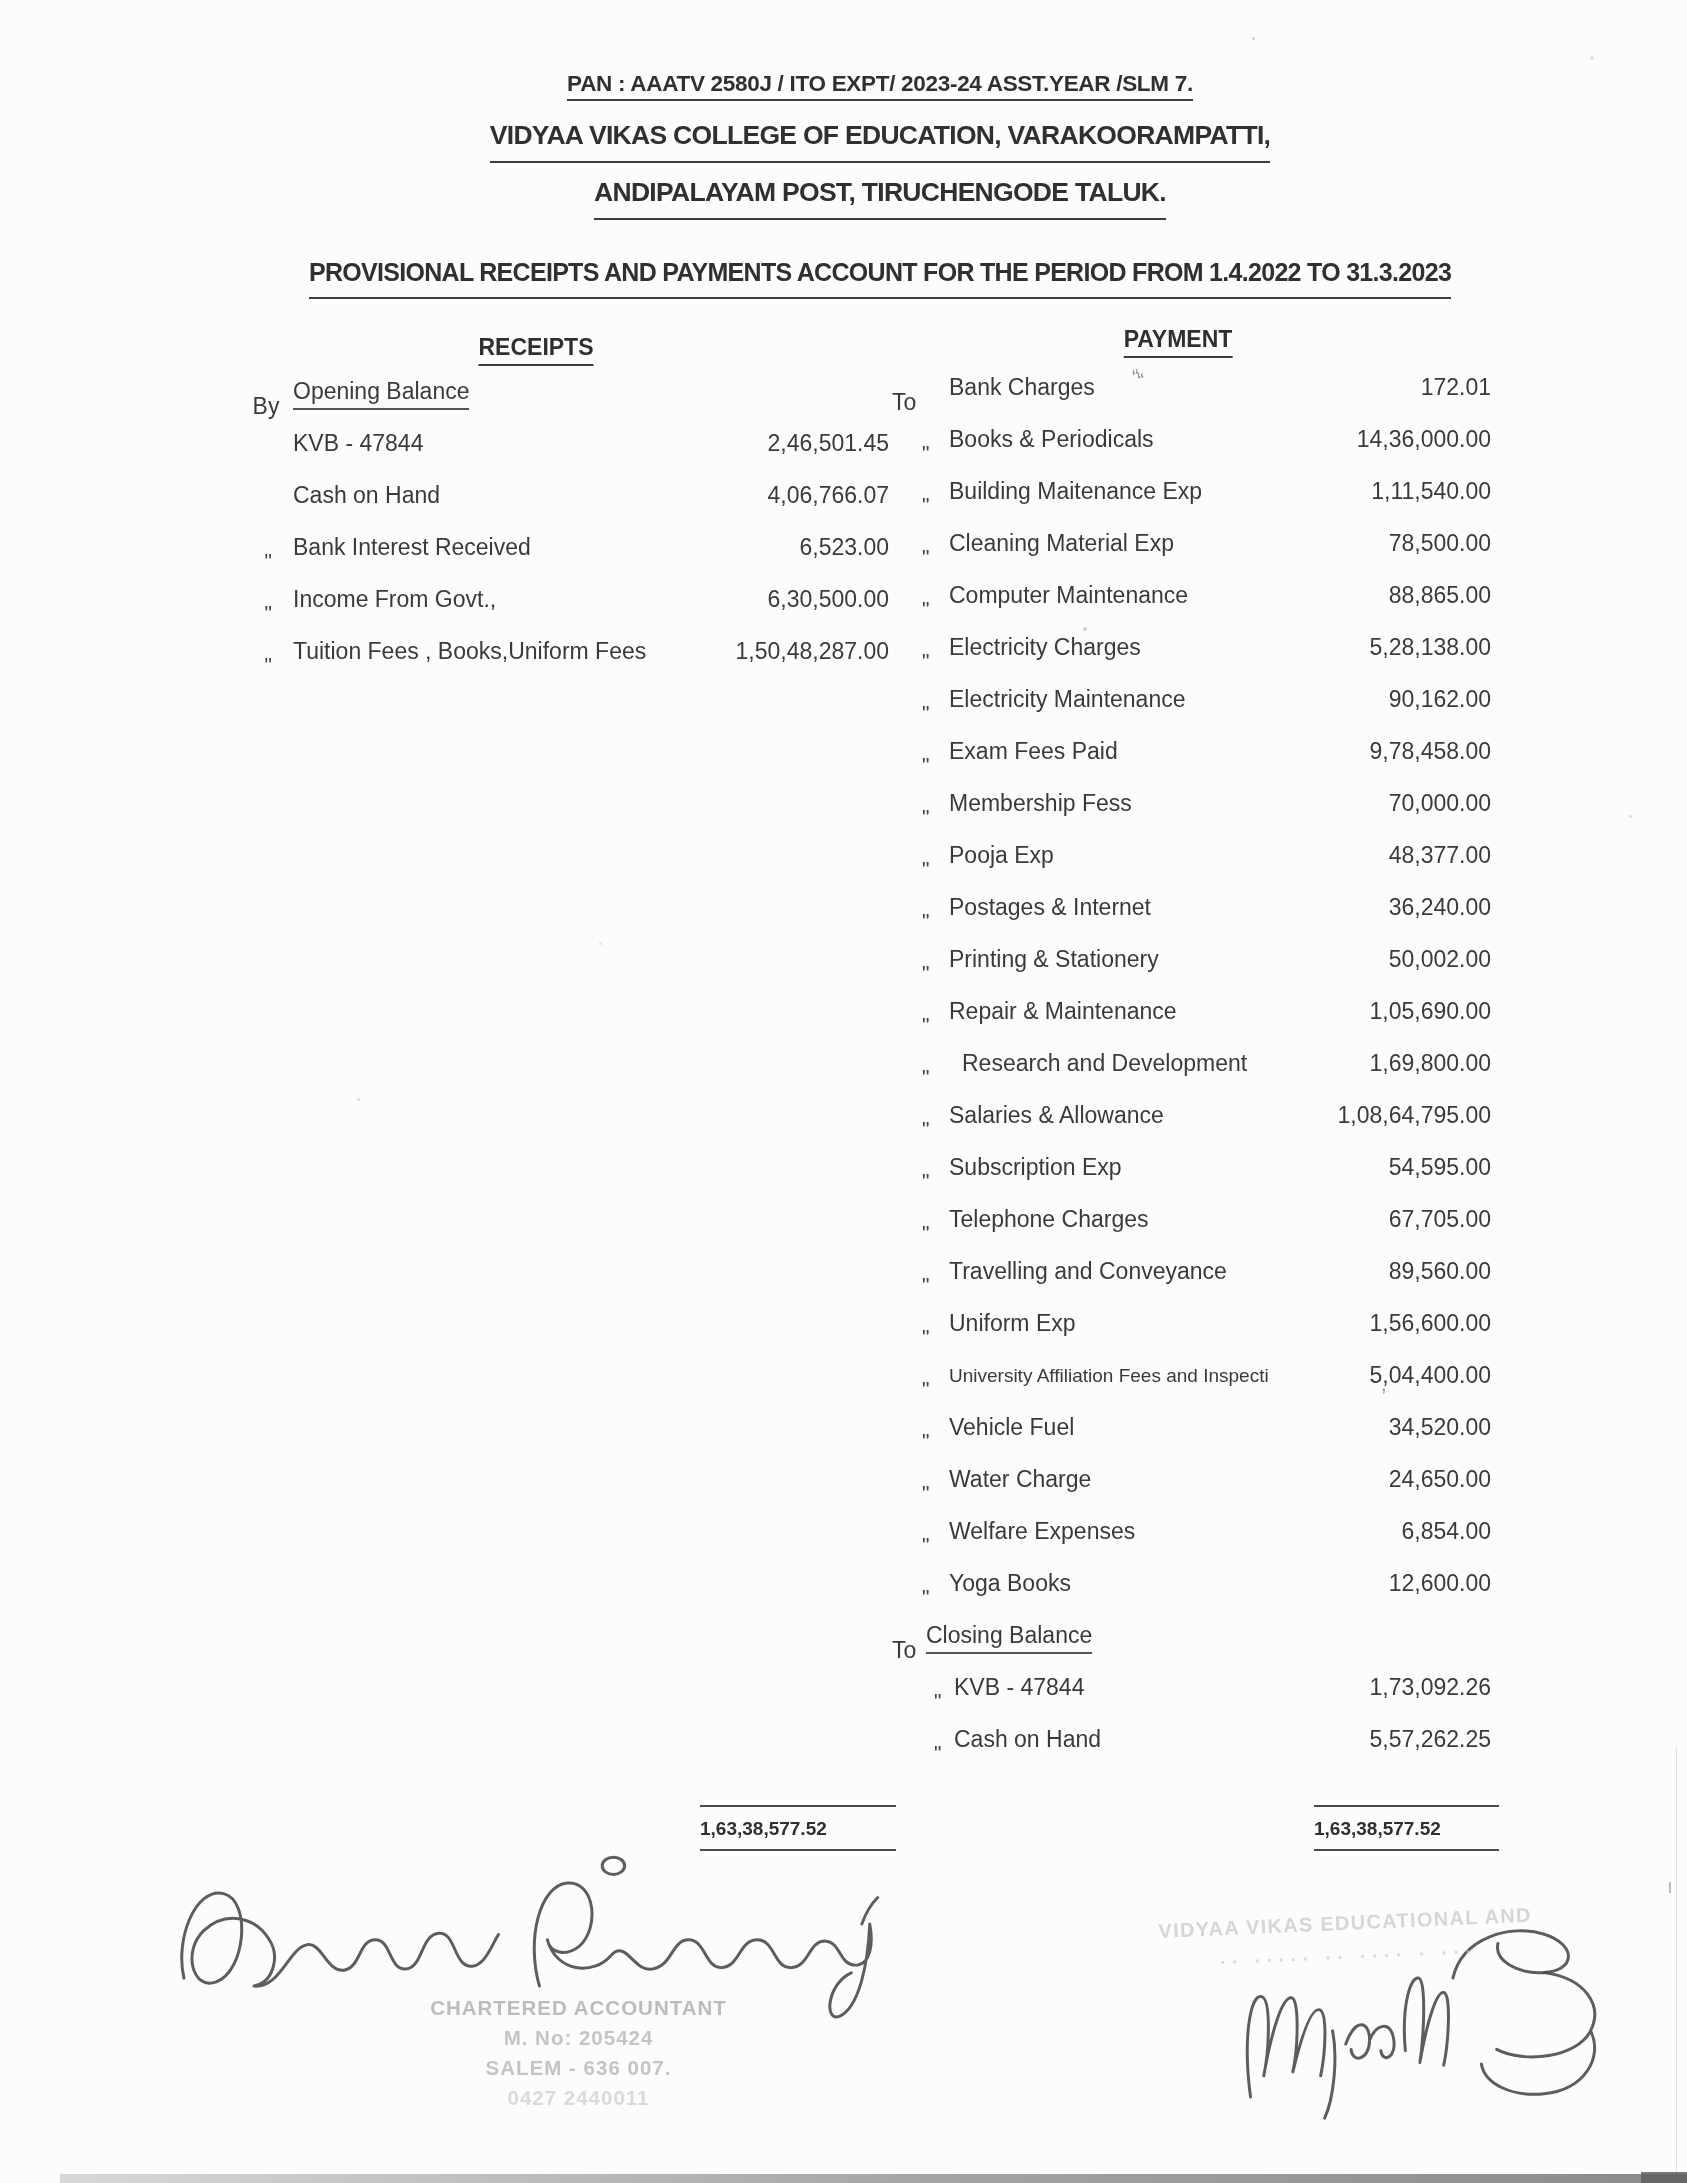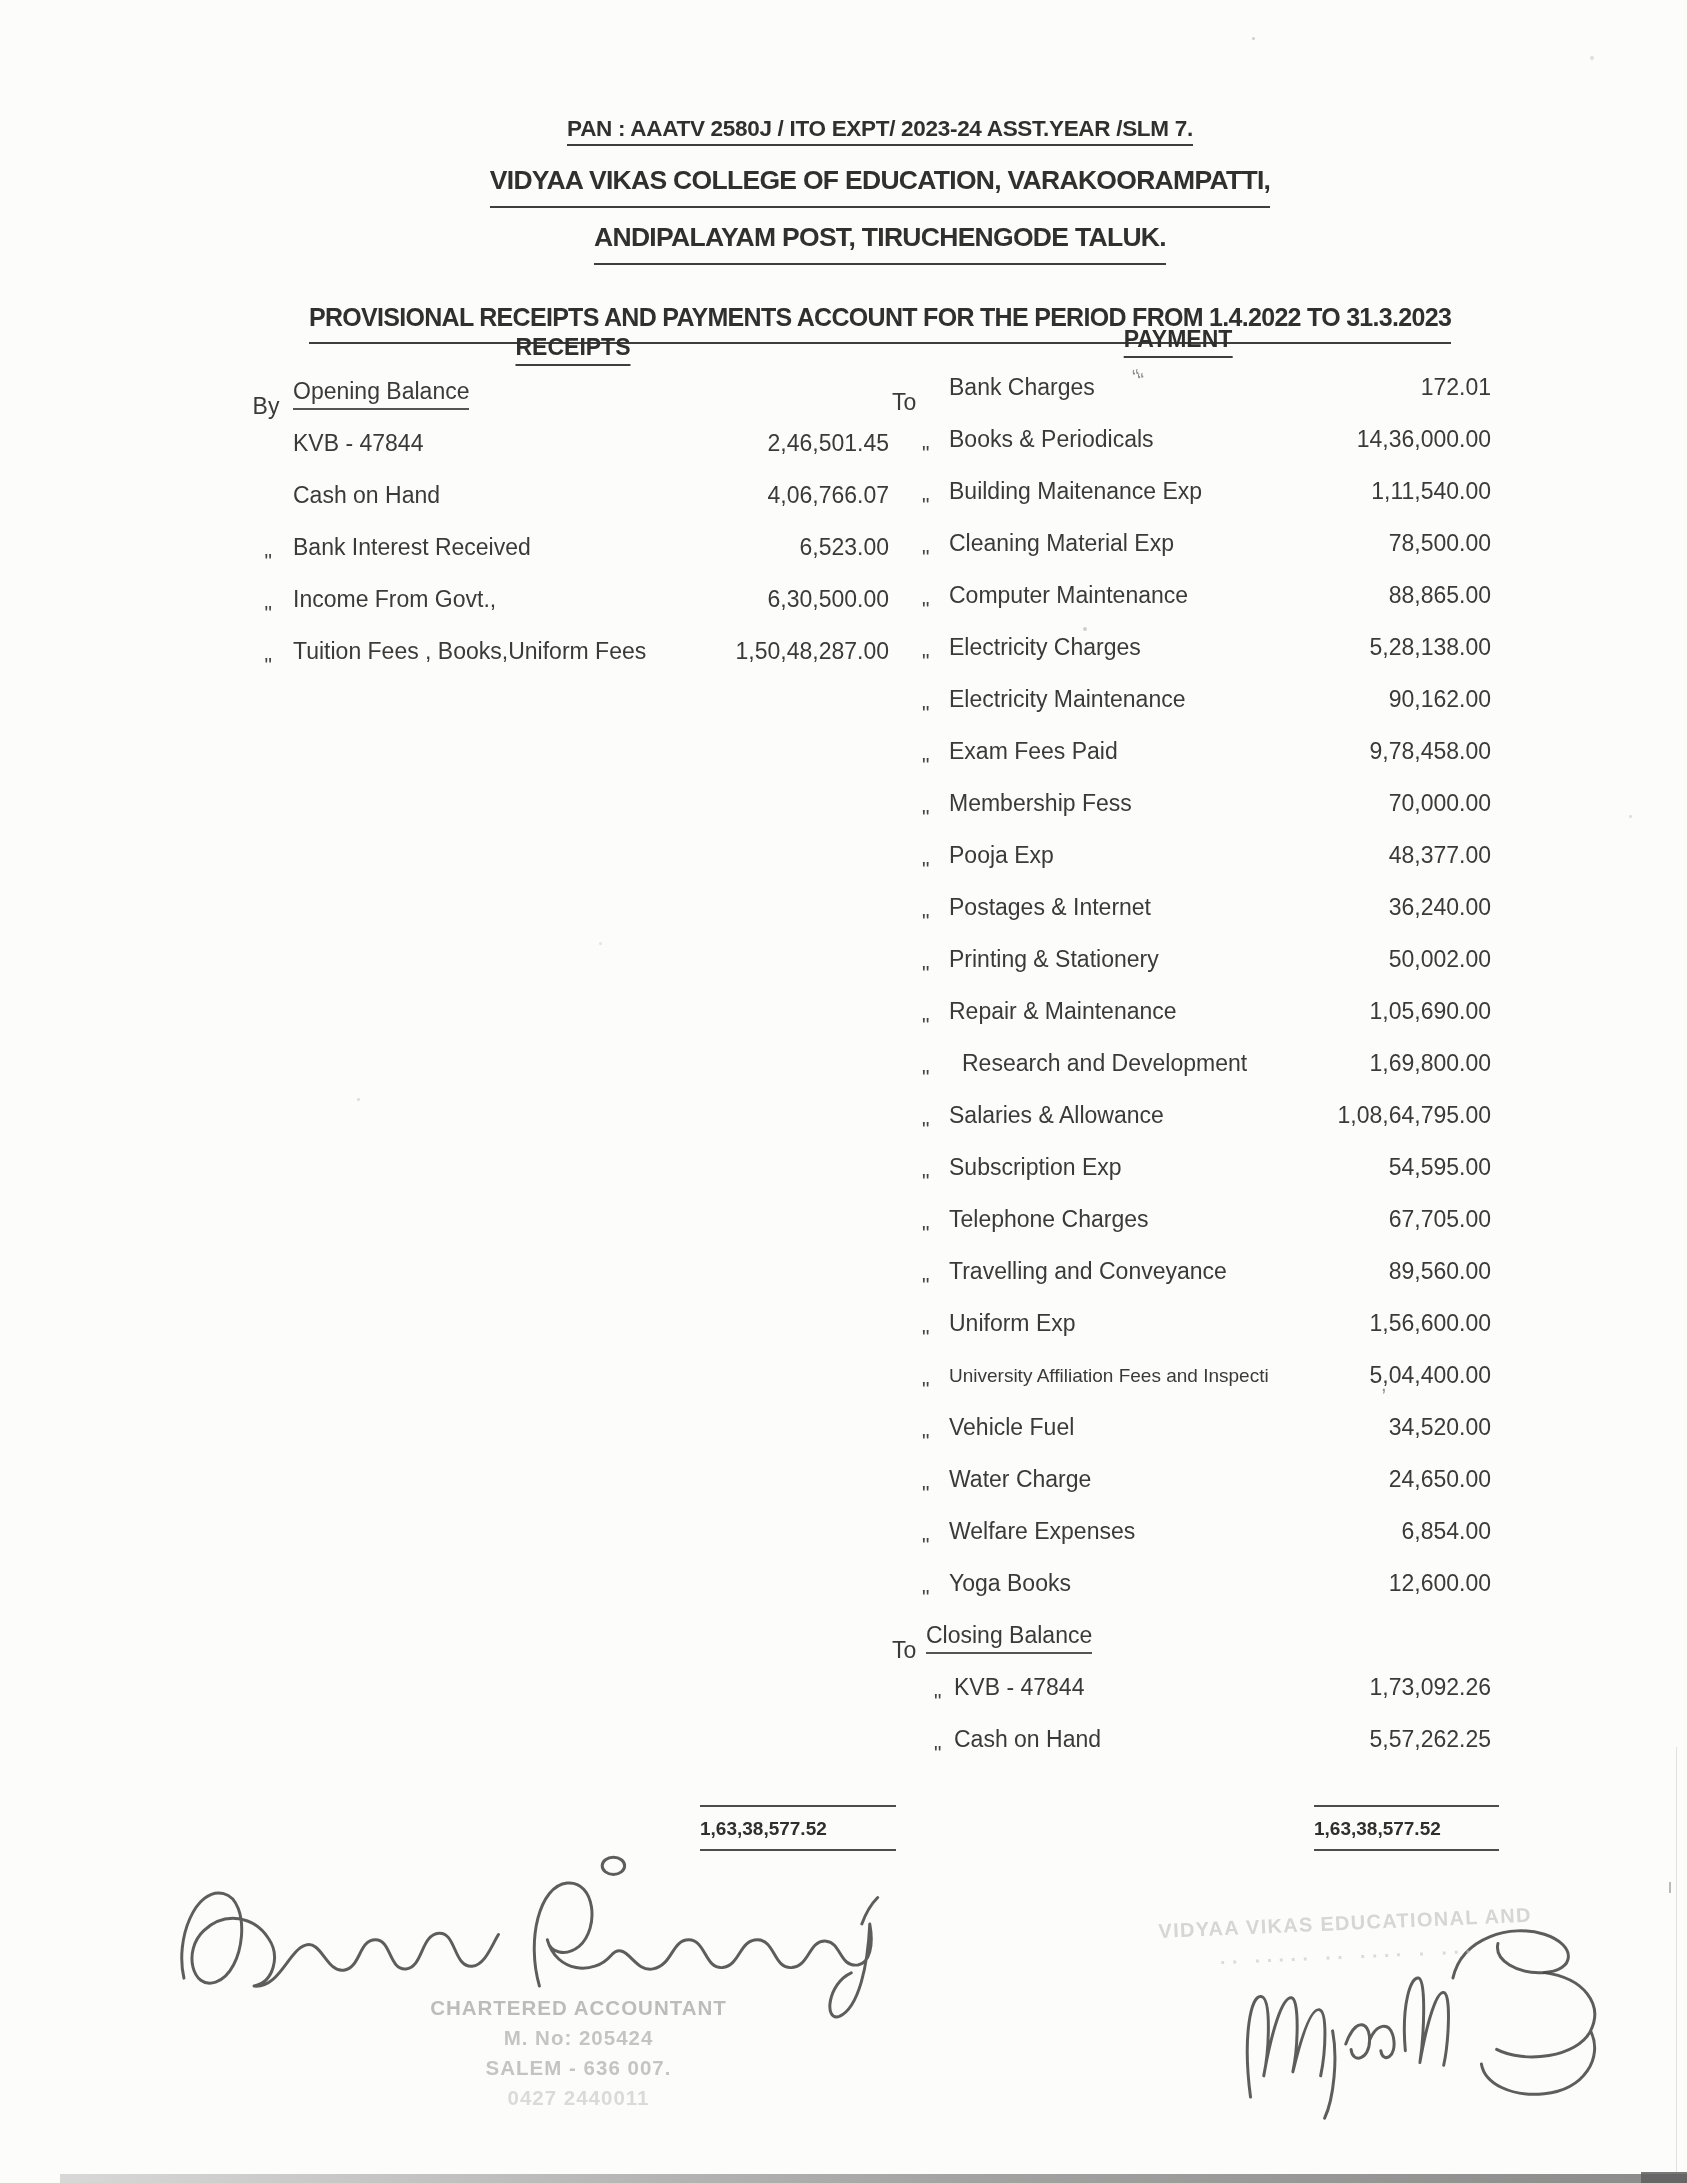--- a/index.html
+++ b/index.html
@@ -4,30 +4,30 @@
 <style>
   html,body{margin:0;padding:0;background:#e8e8e6;}
   .page{
     position:relative;width:1687px;height:2183px;margin:0 auto;
     background:#fcfcfa;overflow:hidden;
     font-family:"Liberation Sans",sans-serif;color:#383838;
   }
   
   .hdr{position:absolute;left:0;top:0;width:100%;text-align:center;padding-left:73px;box-sizing:border-box;}
   .hdr div{font-weight:bold;color:#303030;}
-  .pan{margin-top:116px;font-size:22.5px;letter-spacing:-0.3px;}
+  .pan{margin-top:71px;font-size:22.5px;letter-spacing:-0.3px;}
   .org1{margin-top:18.5px;font-size:26.5px;letter-spacing:-0.7px;}
   .org2{margin-top:14.6px;font-size:26.5px;letter-spacing:-0.7px;}
   .title{margin-top:38px;font-size:25px;letter-spacing:-0.7px;}
   .ul{display:inline-block;border-bottom:2.6px solid #3e3e3e;padding-bottom:10px;}
   .ul3{display:inline-block;border-bottom:2px solid #3e3e3e;padding-bottom:2px;}
   
   .colhdr{position:absolute;font-size:23px;font-weight:bold;color:#2f2f2f;transform:translateX(-50%);}
   .colhdr .ul3{padding-bottom:2.6px;}
-  .receipts-hdr{left:573px;top:334px;}
+  .receipts-hdr{left:536px;top:334px;}
   .payment-hdr{left:1178px;top:326px;}
   
   .rows{position:absolute;}
   .rows-receipts{left:250px;top:378px;width:639px;}
   .rows-payments{left:892px;top:374px;width:599px;}
   .row{position:relative;white-space:nowrap;}
   .rows-receipts .row{height:52px;}
   .rows-payments .row{height:52px;}
   .row{font-size:23px;color:#3a3a3a;}
   .prefix{position:absolute;left:0;top:15px;}

